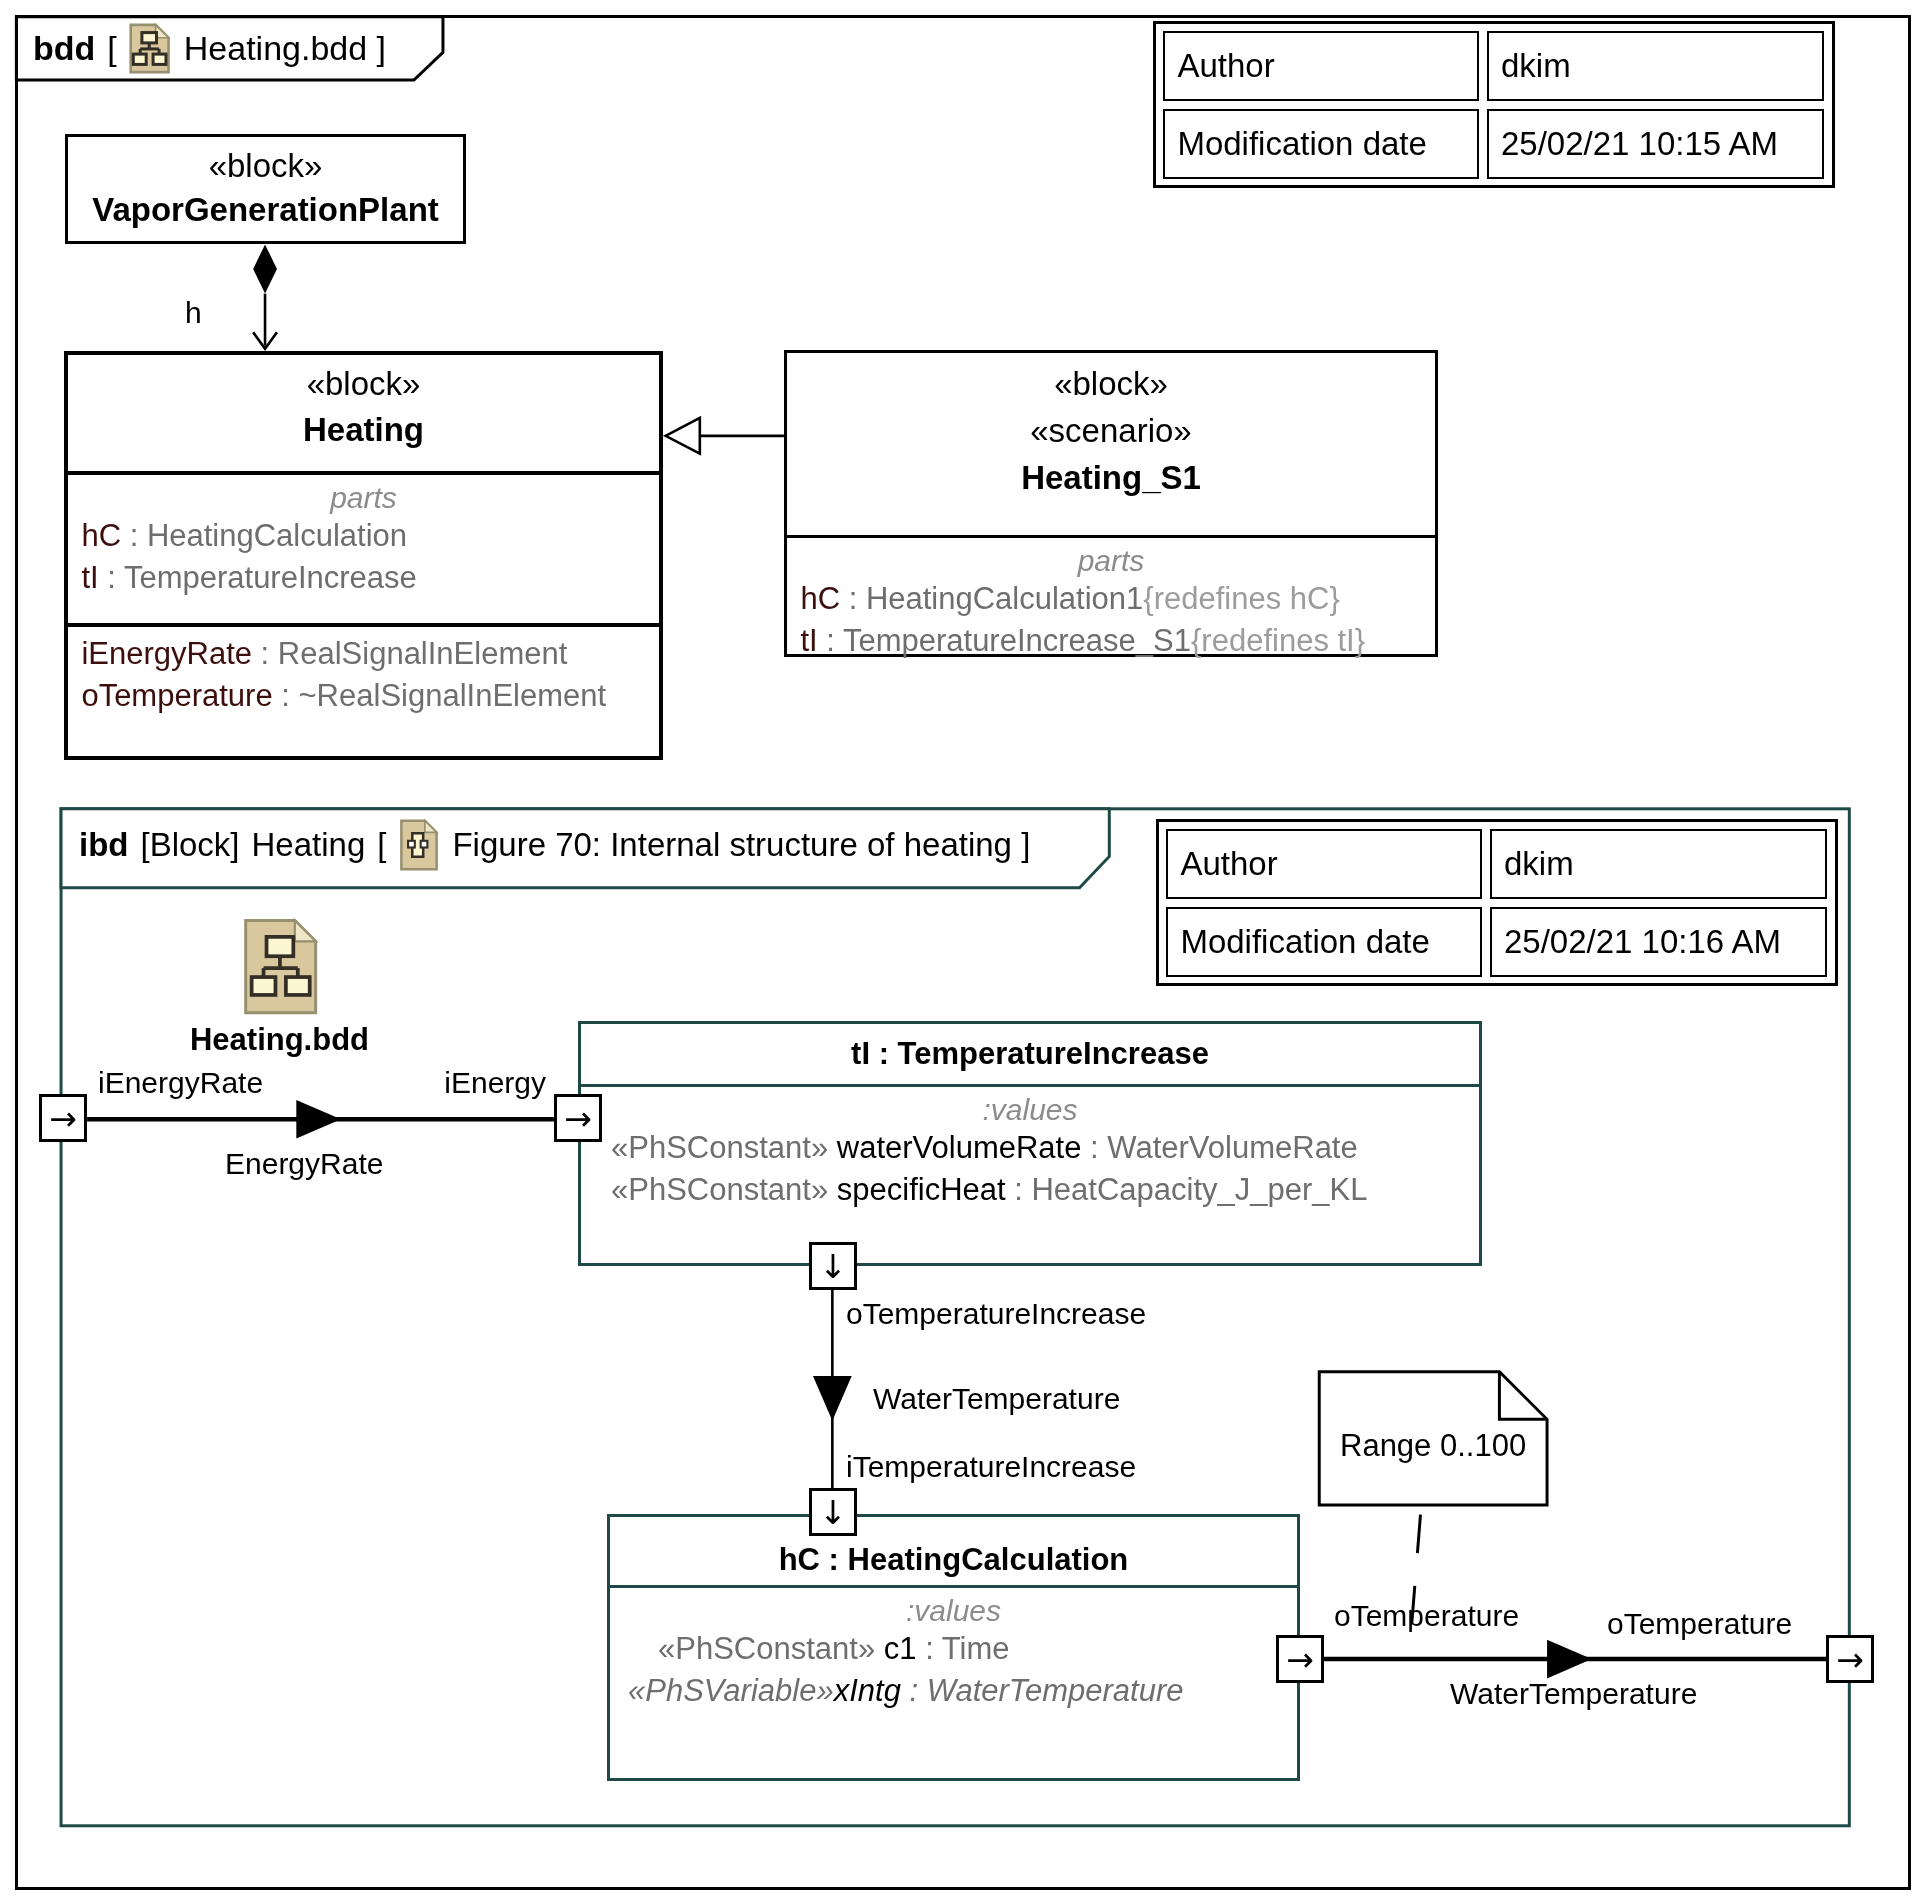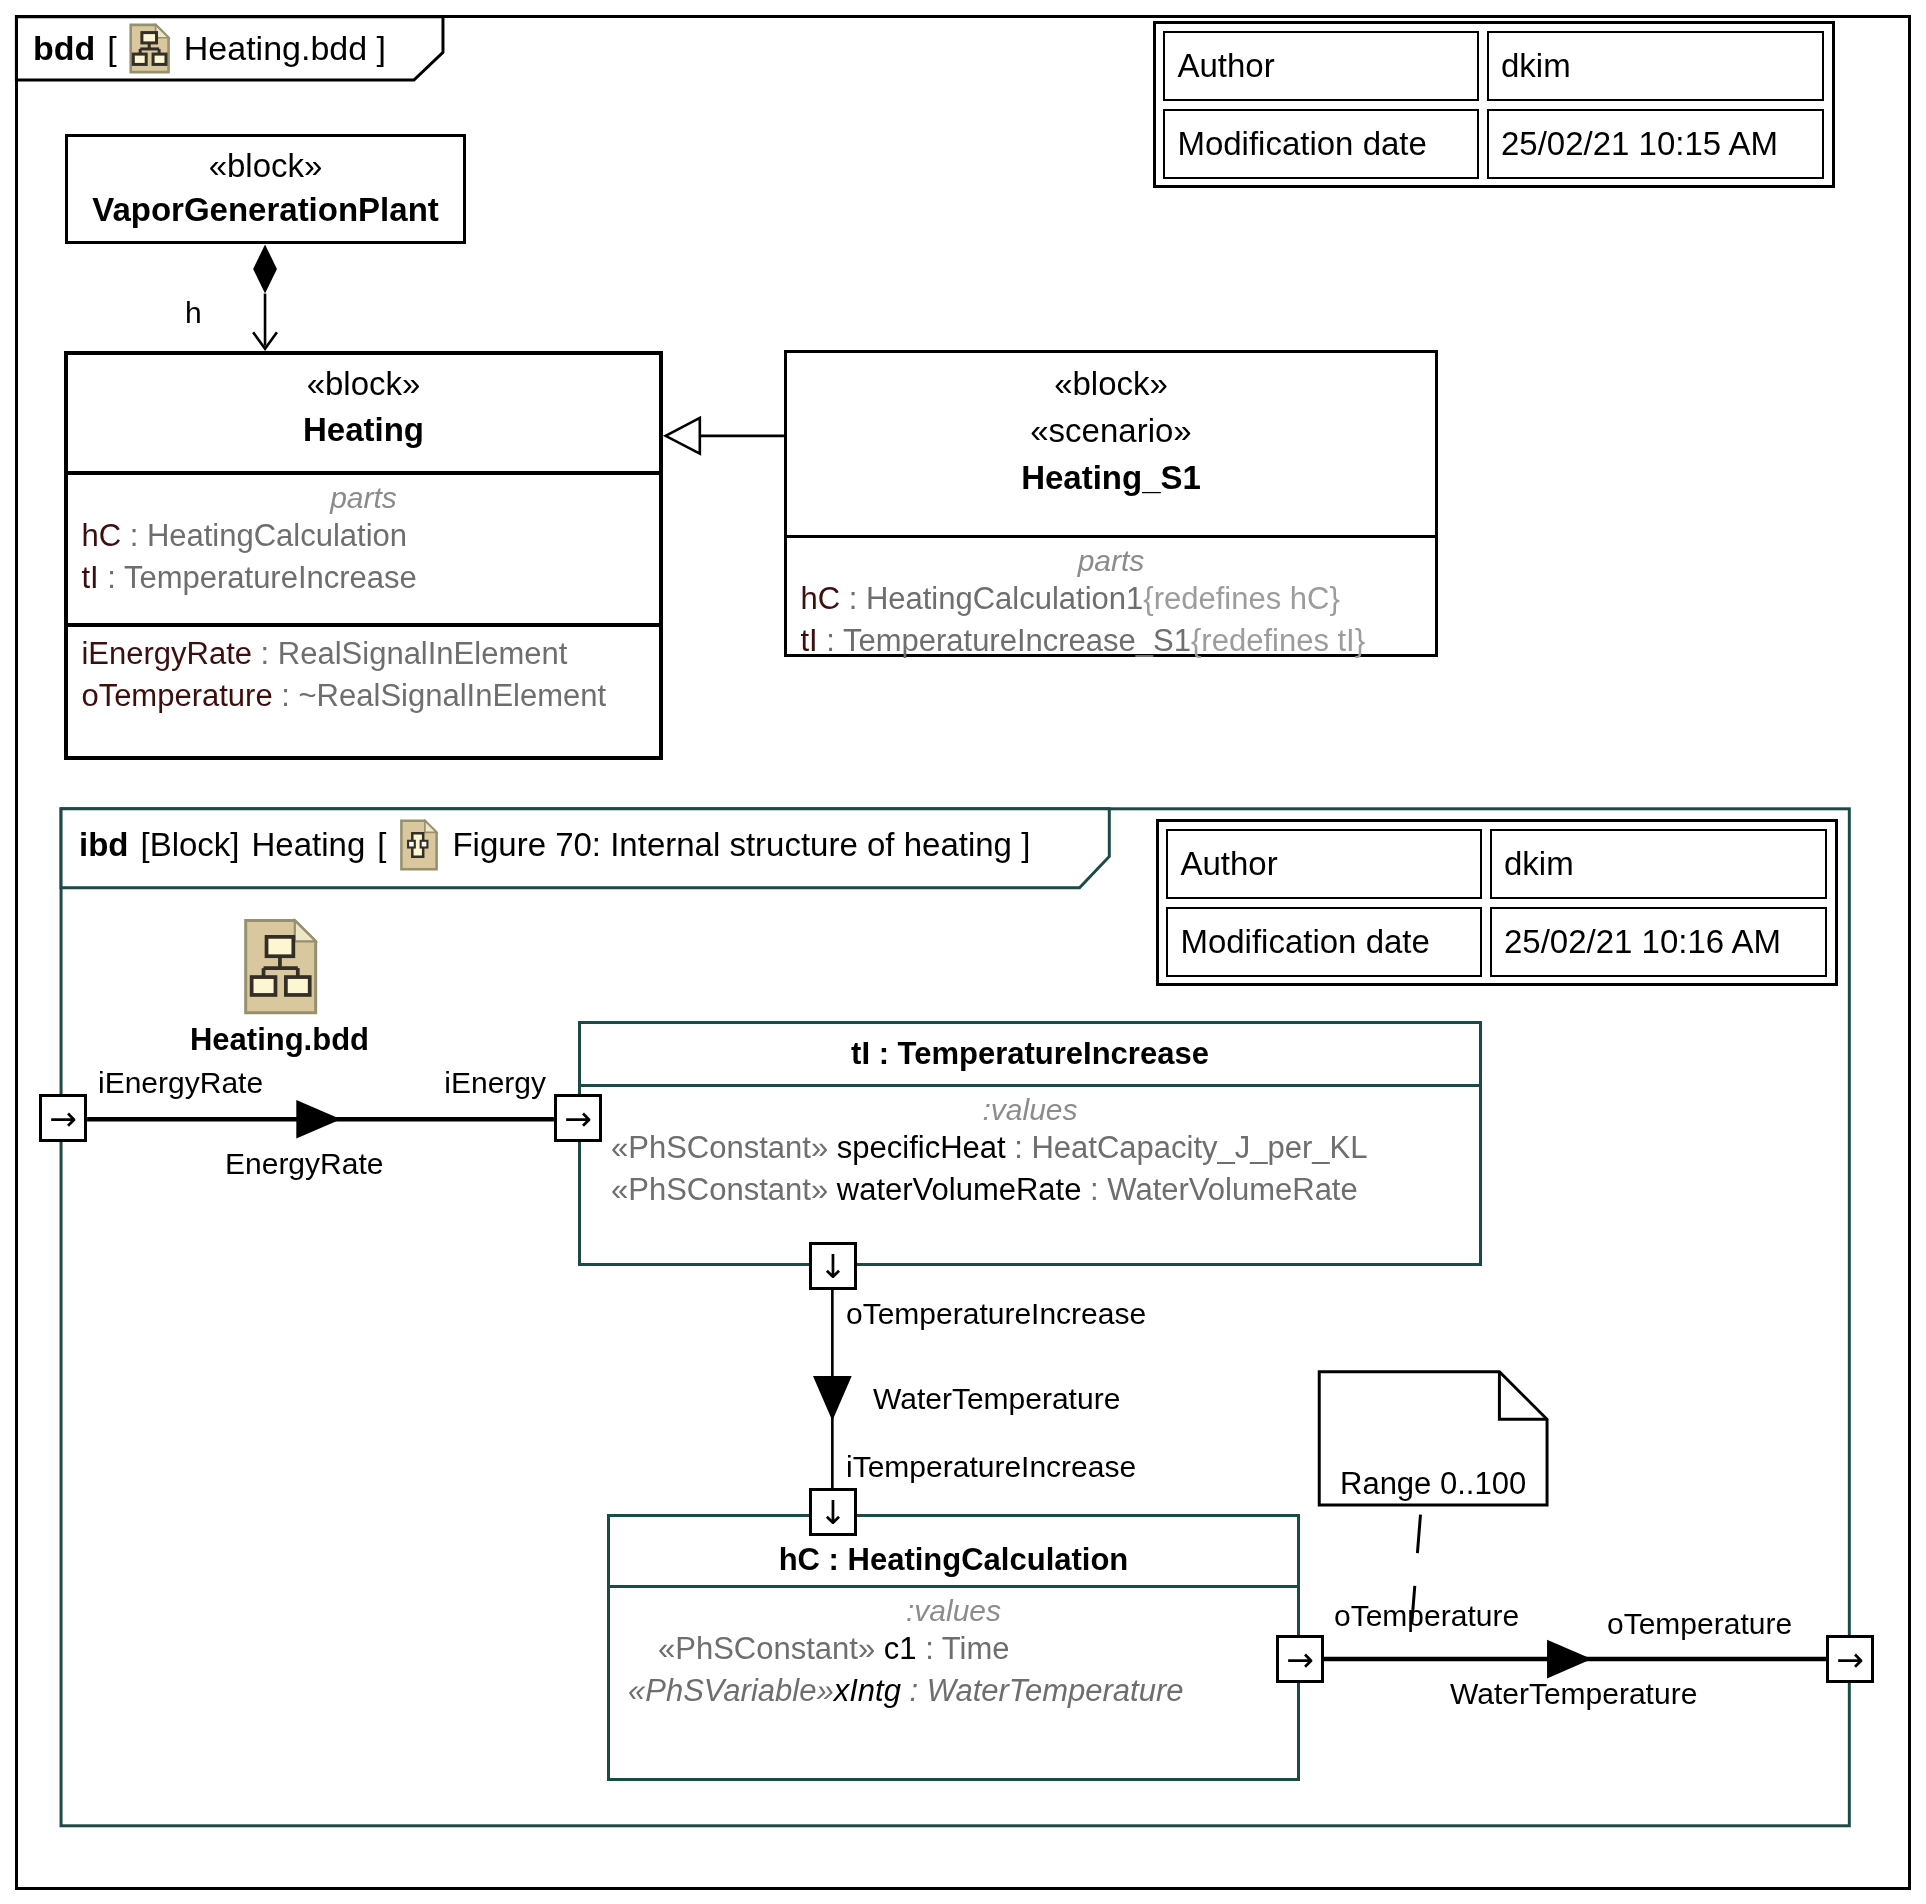--- a/index.html
+++ b/index.html
@@ -181,37 +181,37 @@
   </div>
 
   <div class="abs t42 b" style="left:168px;top:1022px;width:223px;text-align:center;">Heating.bdd</div>
 
   <div class="abs block" style="left:578px;top:1021px;width:904px;height:245px;border:3px solid #1d4946;">
     <div style="height:60px;border-bottom:3px solid #1d4946;display:flex;align-items:center;justify-content:center;">
       <span class="t42 b">tI : TemperatureIncrease</span>
     </div>
     <div style="padding-top:6px;">
       <div class="complabel">:values</div>
+      <div class="row" style="padding-left:30px;"><span class="gray">«PhSConstant»</span>&nbsp;<span>waterVolumeRate</span><span class="gray"> : </span><span class="gray">WaterVolumeRate</span></div>
       <div class="row" style="padding-left:30px;"><span class="gray">«PhSConstant»</span>&nbsp;<span>specificHeat</span><span class="gray"> : </span><span class="gray">HeatCapacity_J_per_KL</span></div>
-      <div class="row" style="padding-left:30px;"><span class="gray">«PhSConstant»</span>&nbsp;<span>waterVolumeRate</span><span class="gray"> : </span><span class="gray">WaterVolumeRate</span></div>
     </div>
   </div>
 
   <div class="abs block" style="left:607px;top:1514px;width:693px;height:267px;border:3px solid #1d4946;">
     <div style="height:68px;border-bottom:3px solid #1d4946;display:flex;align-items:flex-end;justify-content:center;">
       <span class="t42 b" style="margin-bottom:7.4px;">hC : HeatingCalculation</span>
     </div>
     <div style="padding-top:6px;">
       <div class="complabel">:values</div>
       <div class="row" style="padding-left:48px;"><span class="gray">«PhSConstant»</span>&nbsp;<span>c1</span><span class="gray"> : </span><span class="gray">Time</span></div>
       <div class="row" style="padding-left:18px;font-style:italic;"><span class="gray">«PhSVariable»</span><span>xIntg</span><span class="gray"> : </span><span class="gray">WaterTemperature</span></div>
     </div>
   </div>
 
-  <div class="abs t42" style="left:1340px;top:1428px;white-space:nowrap;margin-top:38px;">Range 0..100</div>
+  <div class="abs t42" style="left:1340px;top:1428px;white-space:nowrap;">Range 0..100</div>
 
   <div class="abs port" style="left:39px;top:1094px;">
       <span>→</span>
     </div>
   <div class="abs port" style="left:554px;top:1094px;">
       <span>→</span>
     </div>
   <div class="abs port" style="left:809px;top:1242px;">
       <span>↓</span>
     </div>

